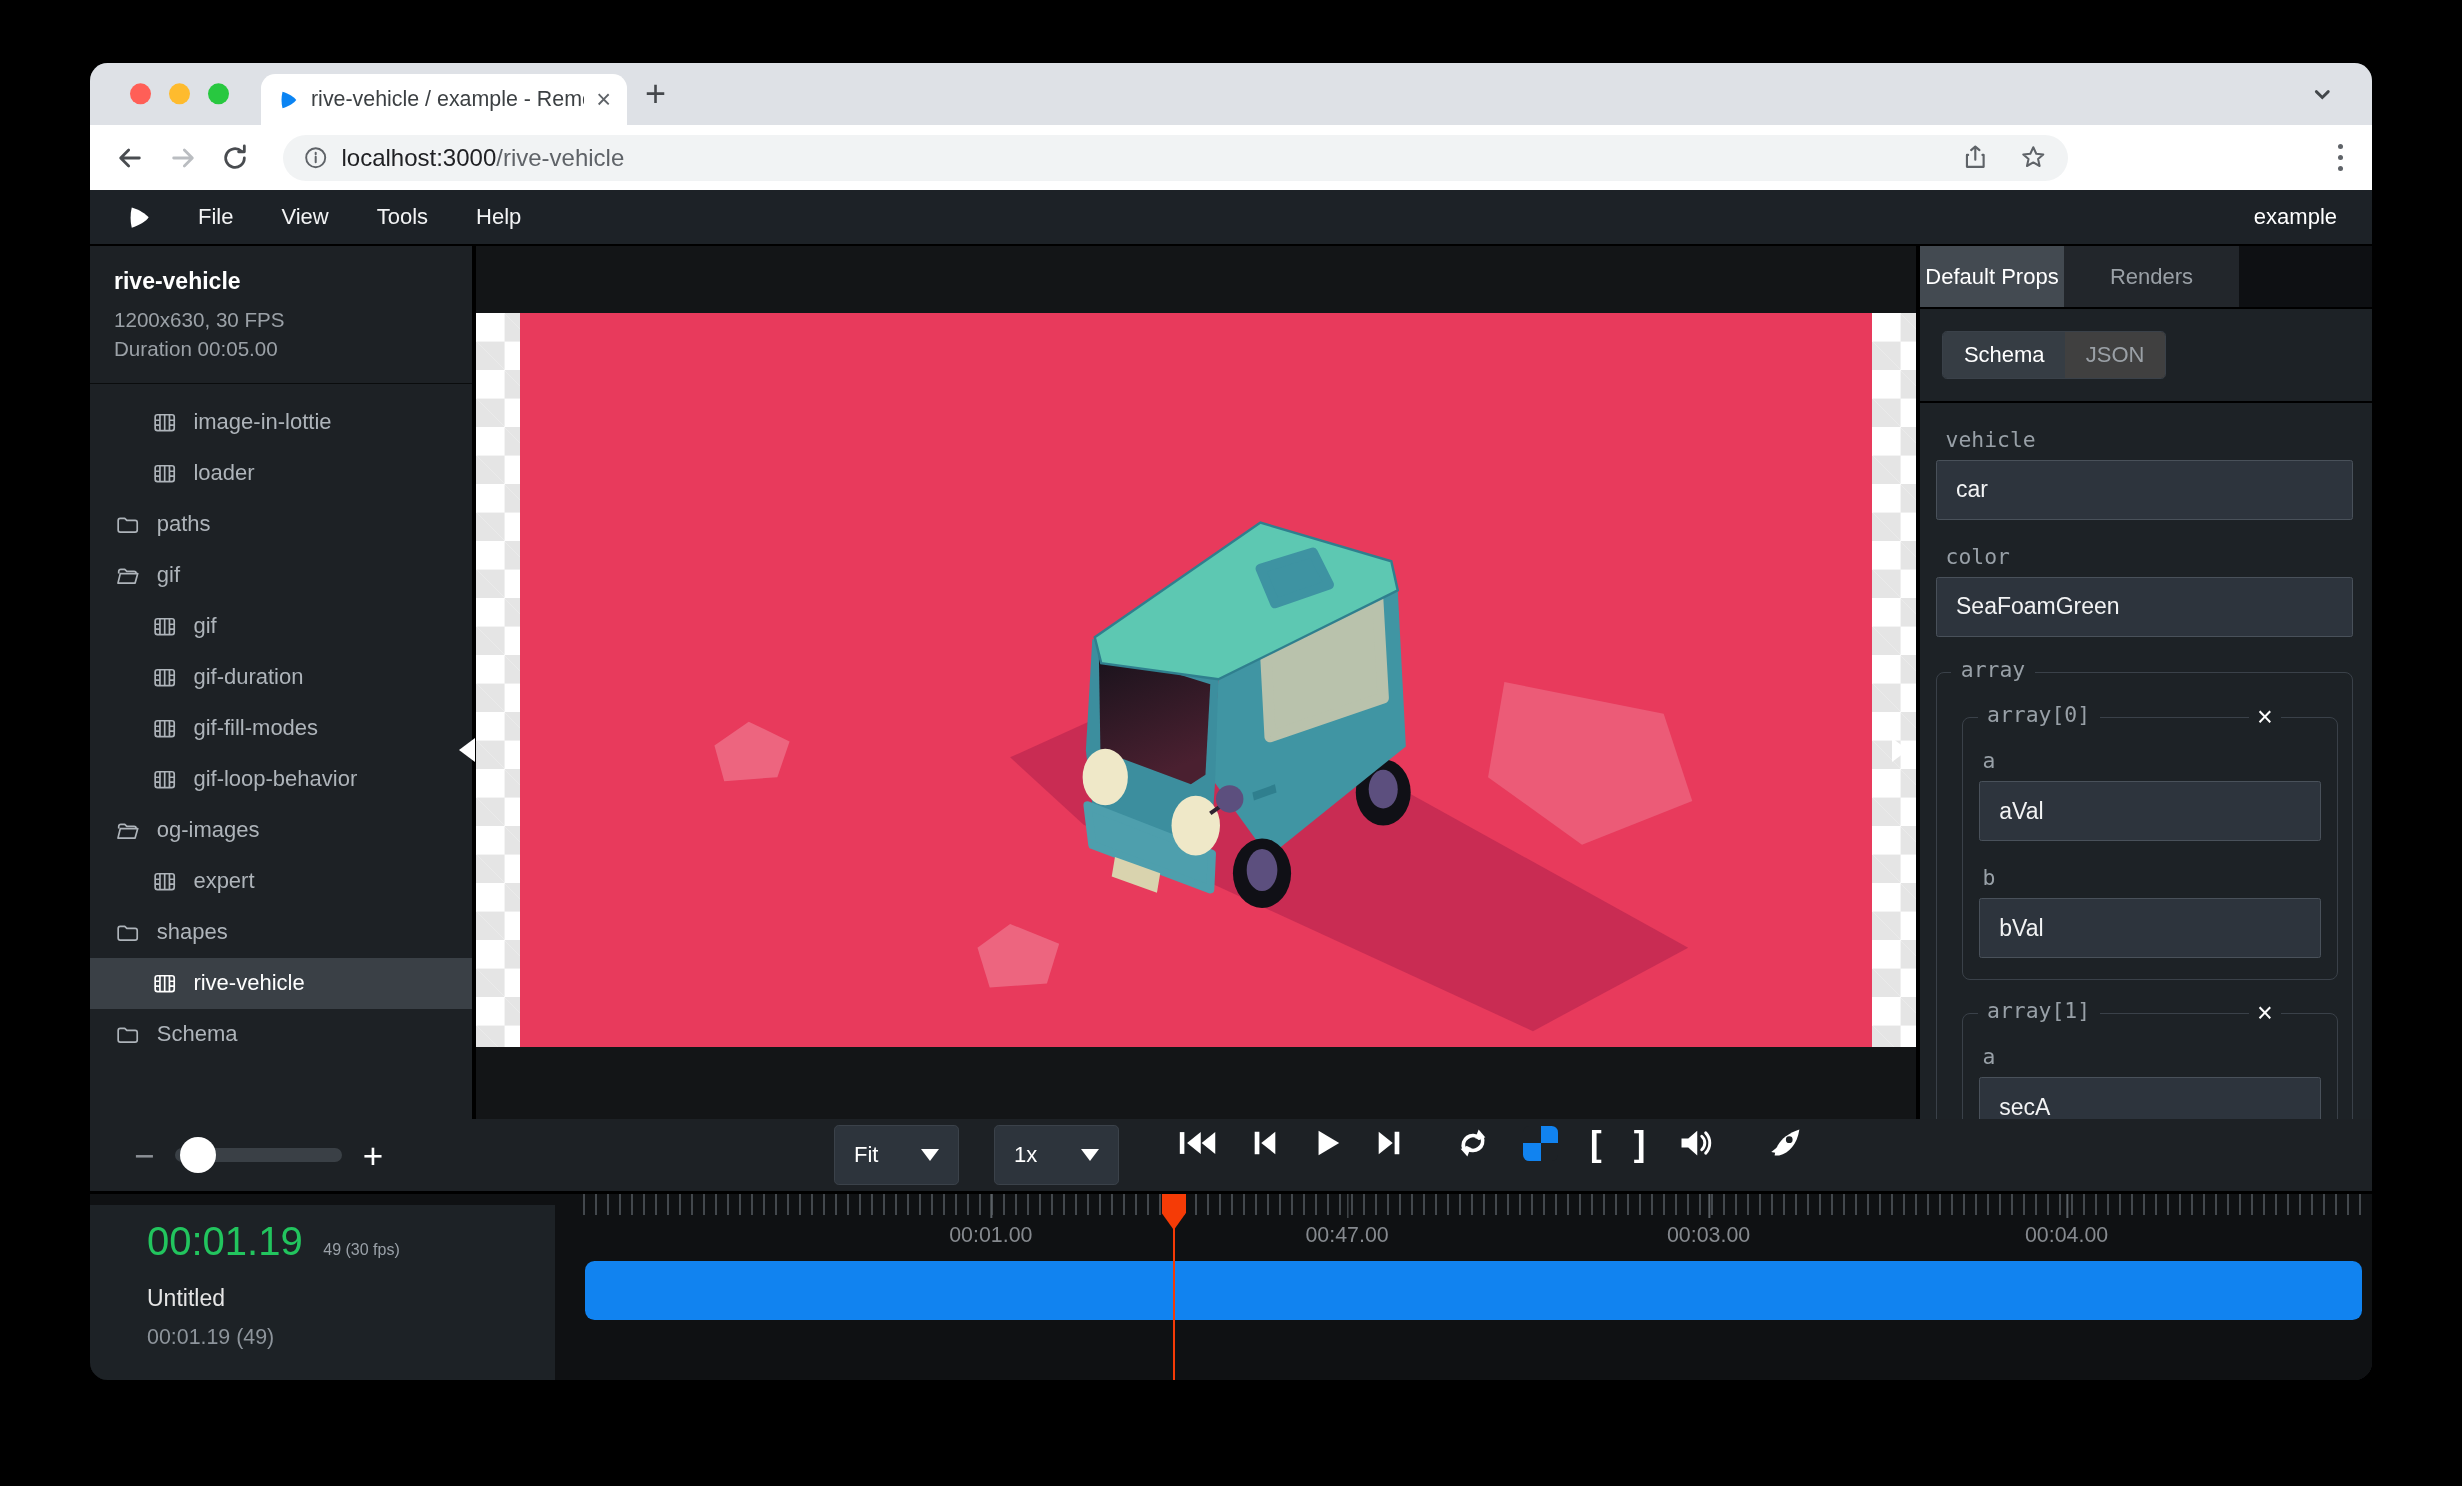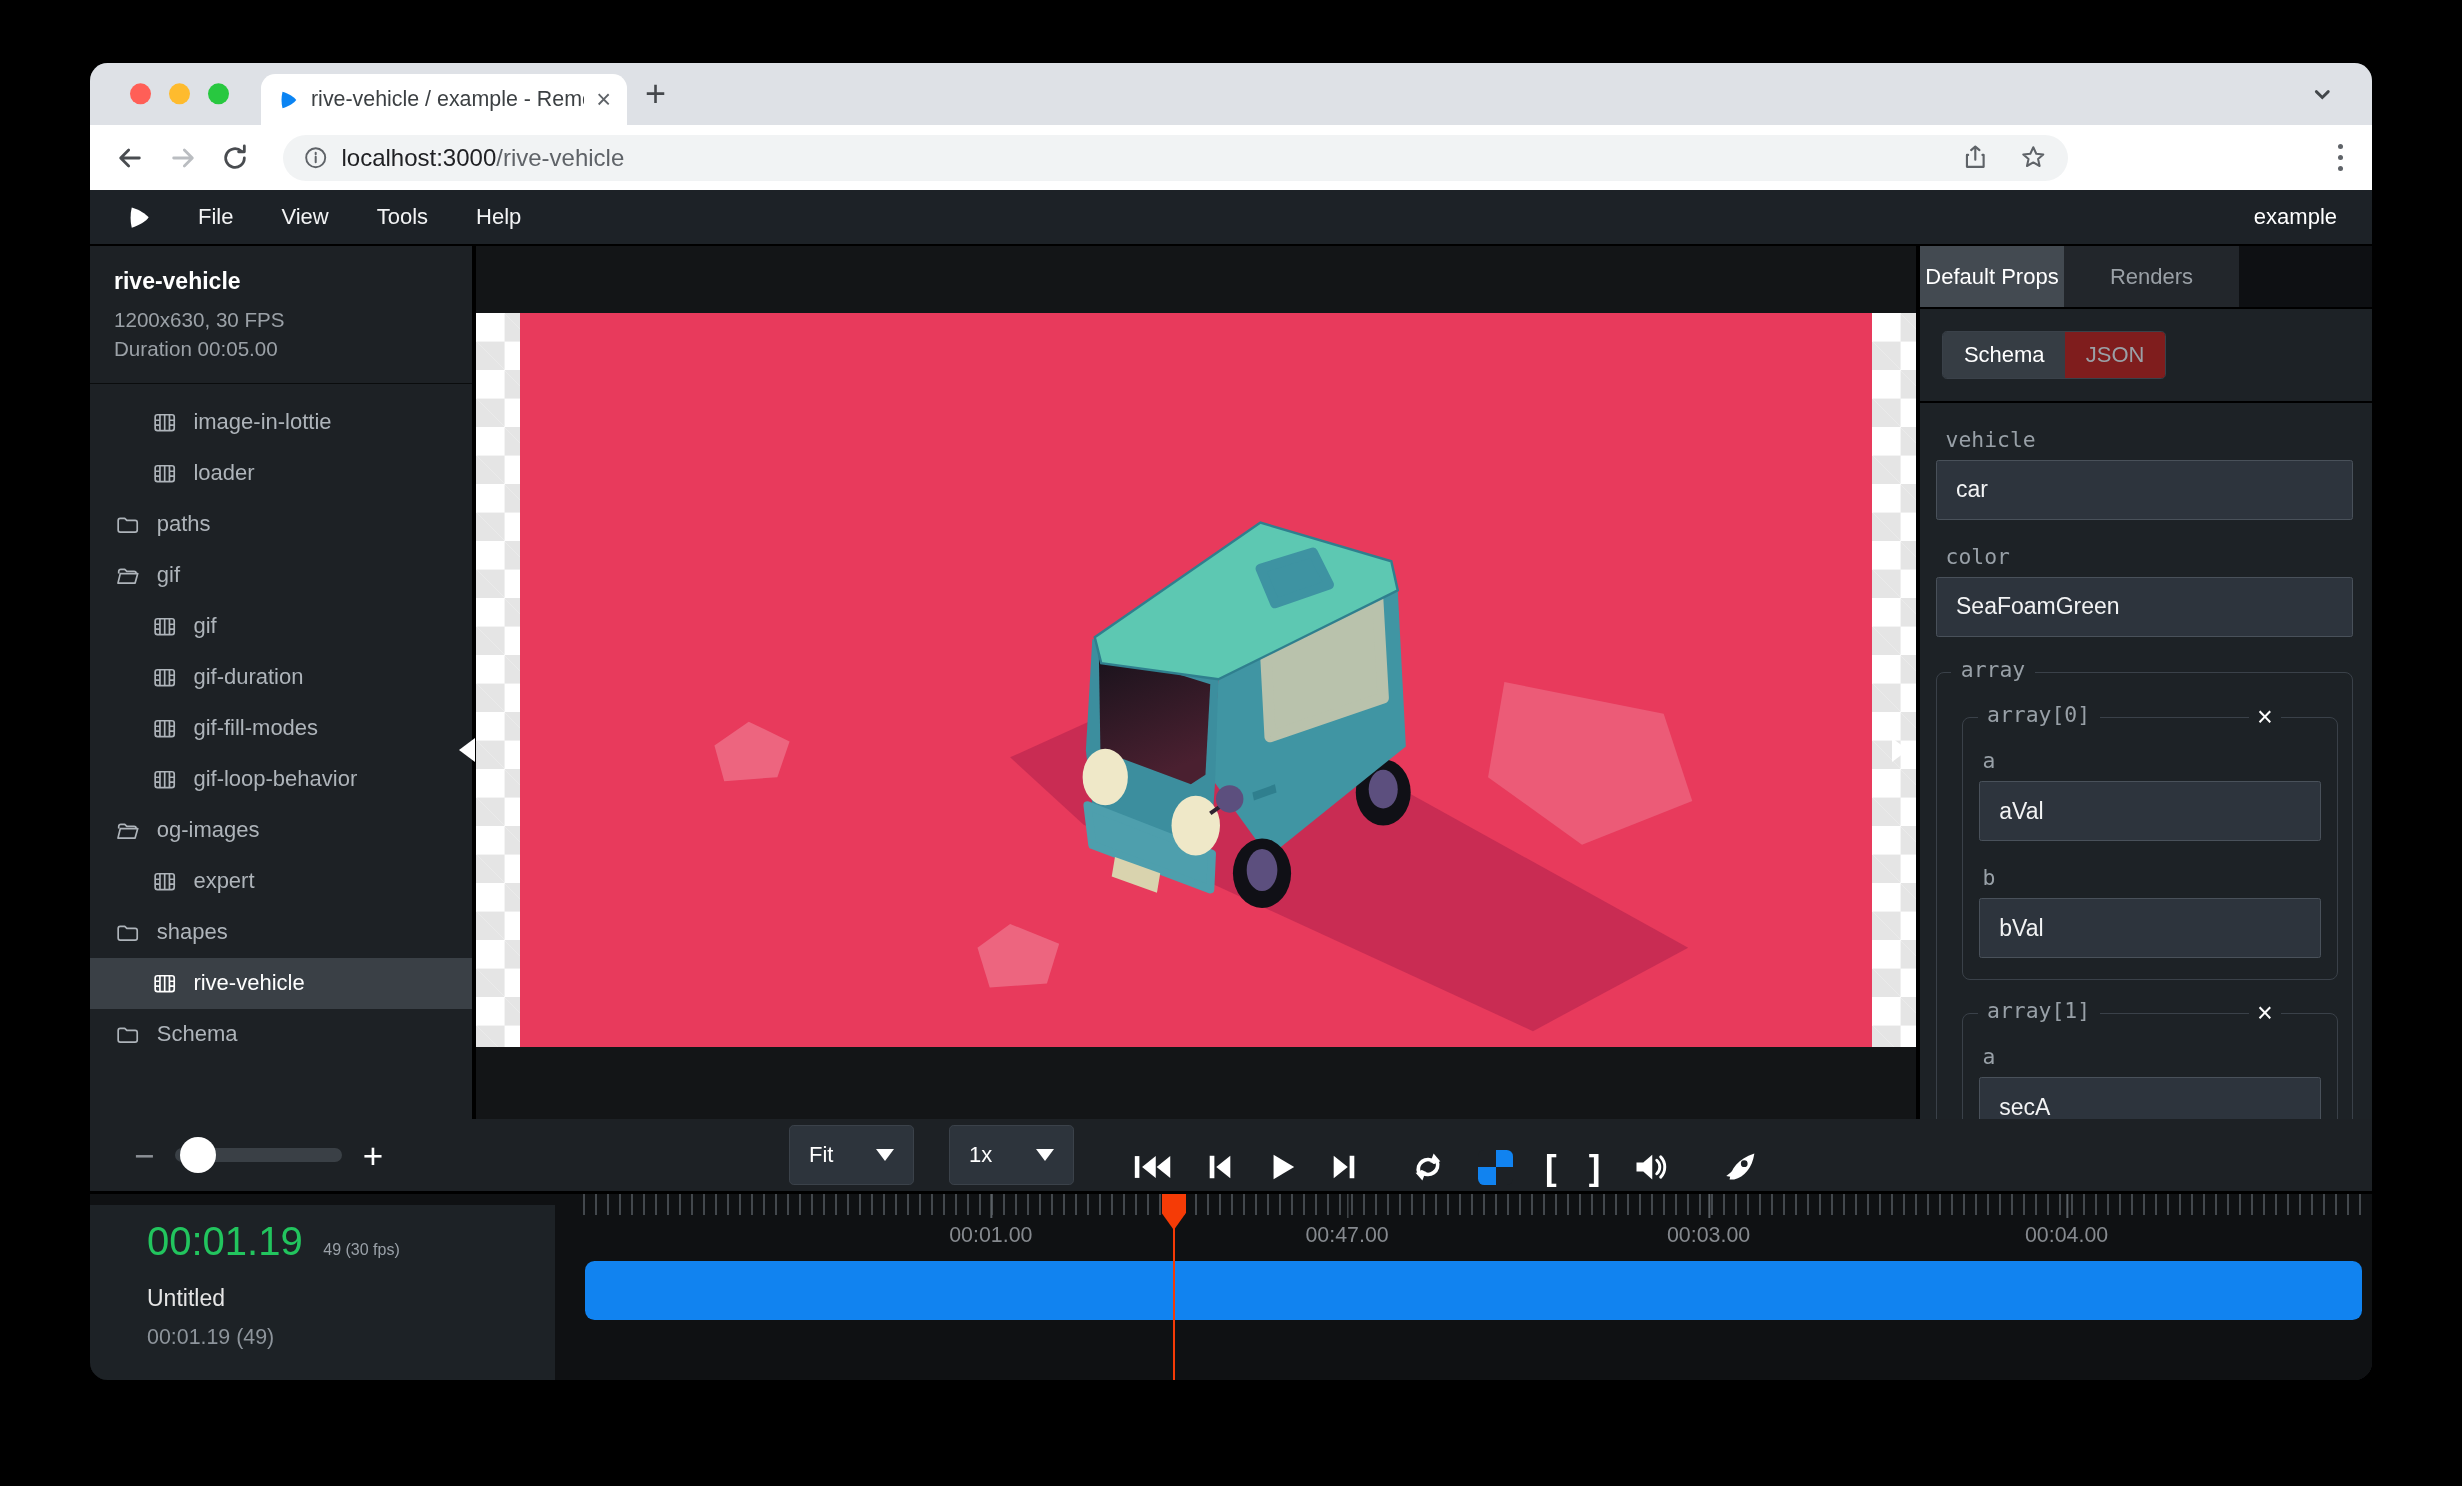--- a/index.html
+++ b/index.html
@@ -71,21 +71,21 @@
   
   .rpanel { width:452px; background:#0e1013; display:flex; flex-direction:column; overflow:hidden; }
   .rp-tabs { height:63px; display:flex; flex:none; background:#0e1013; border-bottom:2.4px solid #000; }
   .rp-tab { display:flex; align-items:center; justify-content:center; font-size:22px; }
   .rp-tab.active { width:144px; background:#434a51; color:#fff; }
   .rp-tab.idle { width:175px; background:#22262b; color:#9aa0a6; }
   .rp-body { flex:1; background:var(--panel-bg); padding:22px 19px 0 16px; overflow:hidden; }
   .seg { display:inline-flex; border:1.6px solid #3a4149; border-radius:4.8px; overflow:hidden; margin-left:6.3px; }
   .seg-btn { height:46px; display:flex; align-items:center; padding:0 20.6px; font-size:22px; }
   .seg-btn.on { background:#363d44; color:#fff; }
-  .seg-btn.off { background:#7f1d1d; color:#9aa0a6; }
+  .seg-btn.off { background:#404040; color:#9aa0a6; }
   .rp-divider { height:1.6px; background:#000; margin:22px -19px 0 -16px; }
   .flabel { font-size:21.4px; color:#98a0a7; margin:24px 0 8px 9.5px; }
   .finput { height:60px; background:var(--input-bg); border:1.6px solid var(--input-border);
     border-radius:2.4px; display:flex; align-items:center; padding:0 19px; font-size:23px; color:#f2f3f4; }
   .fieldset { position:relative; border:1.6px solid #3a4149; border-radius:8px; margin-top:35px;
     padding:20.6px 11px 16px; }
   .legend { position:absolute; top:-16px; left:14.3px; background:var(--panel-bg); padding:0 9.5px;
     font-size:21.4px; color:#98a0a7; }
   .fs-close { position:absolute; top:-17.5px; right:56px; background:var(--panel-bg); padding:0 8px;
     color:#fff; font-size:27px; line-height:1.2; }
@@ -95,21 +95,21 @@
 
   
   .controls { flex:none; height:75px; background:#1d2125; border-bottom:3.2px solid #000;
     display:flex; align-items:center; position:relative; }
   .zoomctl { position:absolute; left:44px; display:flex; align-items:center; gap:20.6px; }
   .zoombtn { font-size:35px; line-height:1; }
   .zo { color:#8b9096; } .zi { color:#fff; }
   .ztrack { width:167px; height:14.3px; border-radius:7.1px; background:#3a4046; position:relative; }
   .zthumb { position:absolute; left:4.8px; top:50%; transform:translate(0,-50%); width:36px; height:36px;
     border-radius:50%; background:#fff; }
-  .ctl-center { position:absolute; left:699px; display:flex; align-items:flex-end; gap:35px; }
+  .ctl-center { position:absolute; left:744px; display:flex; align-items:flex-start; gap:35px; }
   .dropdown { width:125px; height:60px; background:#2d343c; border:1.6px solid #3b424a; border-radius:4.8px;
     display:flex; align-items:center; padding:0 19px; color:#fff; font-size:22px; }
   .dd-arrow { margin-left:auto; width:0; height:0; border-left:9.5px solid transparent;
     border-right:9.5px solid transparent; border-top:12px solid #fff; }
   .transport { display:flex; align-items:center; gap:32px; margin-left:24px; }
   .transport svg { display:block; }
   .bracket { color:#fff; font-size:35px; font-weight:bold; line-height:1; }
   .checkicon { width:35px; height:35px; border-radius:6.3px; overflow:hidden; display:grid;
     grid-template-columns:1fr 1fr; grid-template-rows:1fr 1fr; }
   .checkicon i:nth-child(1),.checkicon i:nth-child(4) { background:#1d2125; }

